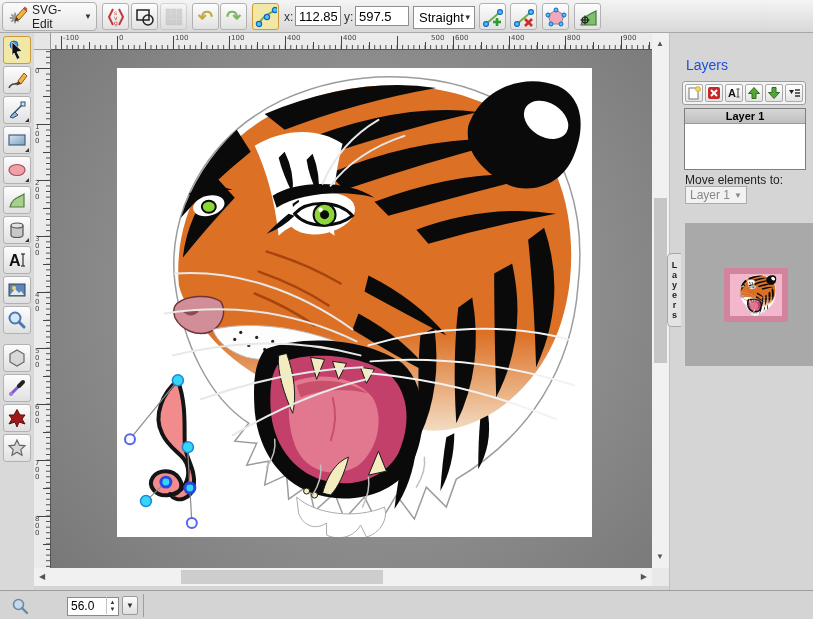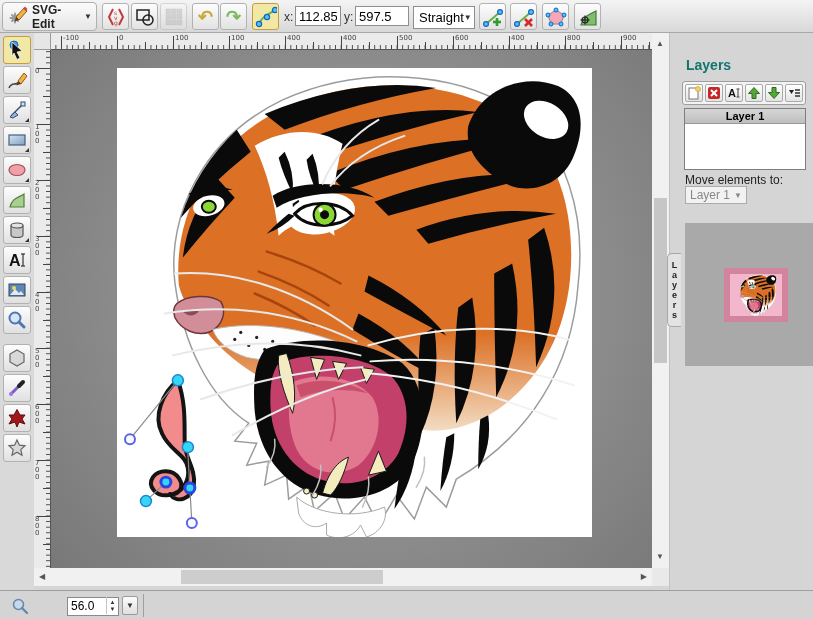--- a/index.html
+++ b/index.html
@@ -9,21 +9,21 @@
 
   
   #toolbar { position:absolute; left:0; top:0; width:813px; height:33px;
     background:linear-gradient(#F4F4F4,#D8D8D8); border-bottom:1px solid #A8A8A8; }
   .tbtn { position:absolute; top:3px; width:27px; height:27px; border:1px solid #B2B2B2; border-radius:3px;
     background:linear-gradient(#FDFDFD,#E2E2E2); display:flex; align-items:center; justify-content:center; cursor:pointer; }
   .tbtn.active { background:#F2E8A6; border-color:#C89B3C; }
   .tbtn.disabled { opacity:.45; }
   #menu-btn { position:absolute; left:2px; top:2px; width:95px; height:29px; border:1px solid #AFAFAF; border-radius:4px;
     background:linear-gradient(#FBFBFB,#E6E6E6); display:flex; align-items:center; gap:3px; padding:0 4px; cursor:pointer; }
-  #menu-btn .menu-label { font-size:12px; font-weight:bold; color:#222; }
+  #menu-btn .menu-label { font-size:12px; font-weight:normal; color:#222; }
   .dd-arrow { font-size:8px; color:#333; }
   .coord-label { position:absolute; top:10px; font-size:12px; color:#333; }
   .coord-input { position:absolute; top:6px; height:20px; border:1px solid #8E8E8E; font-size:13px; padding:0 3px;
     font-family:"Liberation Sans",sans-serif; background:#FFF; }
   .fake-select { position:absolute; top:6px; height:23px; background:#FFF; border:1px solid #8E8E8E;
     font-size:13px; display:flex; align-items:center; justify-content:space-between; padding:0 5px; cursor:pointer; }
 
   
   #left-tools { position:absolute; left:0; top:33px; width:34px; height:557px; background:#D9D9D9; }
   .ltool { position:absolute; left:3px; width:28px; height:28px; border:1px solid #B2B2B2; border-radius:3px;
@@ -67,21 +67,21 @@
   #h-scroll { position:absolute; left:34px; top:568px; width:618px; height:18px; background:#F1F1F1; }
   #h-thumb { position:absolute; left:147px; top:2px; width:202px; height:14px; background:#CDCDCD; }
   #v-scroll { position:absolute; left:652px; top:33px; width:17px; height:535px; background:#F1F1F1; }
   #v-thumb { position:absolute; left:2px; top:165px; width:13px; height:165px; background:#C6C6C6; }
   .scroll-arrow { position:absolute; font-size:8px; color:#555; line-height:8px; cursor:pointer; }
   #corner-dead { position:absolute; left:652px; top:568px; width:17px; height:18px; background:#E9E9E9; }
 
   
   #right-panel { position:absolute; left:669px; top:33px; width:144px; height:557px; background:#D5D5D5;
     border-left:1px solid #C2C2C2; }
-  #layers-title { position:absolute; left:16px; top:24px; font-size:14px; font-weight:bold; color:#0f766e; }
+  #layers-title { position:absolute; left:16px; top:24px; font-size:14px; font-weight:normal; color:#1d4ed8; }
   #layer-btnrow { position:absolute; left:12px; top:48px; width:124px; height:24px; background:#F3F3F3;
     border:1px solid #9E9E9E; border-radius:3px; display:flex; align-items:center; gap:2px; padding:0 2px; }
   .lbtn { width:18px; height:18px; border:1px solid #AAA; border-radius:2px; background:linear-gradient(#FFF,#E4E4E4);
     display:flex; align-items:center; justify-content:center; cursor:pointer; font-size:10px; }
   #layer-list { position:absolute; left:14px; top:75px; width:122px; height:62px; background:#FFF; border:1px solid #7E7E7E; }
   #layer-row { height:15px; background:linear-gradient(#D6D6D6,#BFBFBF); border-bottom:1px solid #999;
     font-size:11px; font-weight:bold; text-align:center; line-height:15px; cursor:pointer; }
   #move-label { position:absolute; left:15px; top:140px; font-size:12px; color:#222; }
   #move-select { position:absolute; left:15px; top:153px; width:62px; height:18px; background:#F2F2F2;
     border:1px solid #ABABAB; font-size:12px; color:#888; display:flex; align-items:center;
@@ -464,21 +464,21 @@
   </div>
 
   <div id="ruler-corner"></div>
   <div id="h-ruler">
       <span class="hlabel" style="left: 12px;">-100</span>
       <span class="hlabel" style="left: 68px;">0</span>
       <span class="hlabel" style="left: 124px;">100</span>
       <span class="hlabel" style="left: 180px;">100</span>
       <span class="hlabel" style="left: 236px;">400</span>
       <span class="hlabel" style="left: 292px;">400</span>
-      <span class="hlabel" style="left: 348px;">500</span>
+      <span class="hlabel" style="left: 348px; padding-left: 32px;">500</span>
       <span class="hlabel" style="left: 404px;">600</span>
       <span class="hlabel" style="left: 460px;">400</span>
       <span class="hlabel" style="left: 516px;">800</span>
       <span class="hlabel" style="left: 572px;">900</span>
     </div>
   <div id="v-ruler">
       <span class="vlabel" style="top: 18px;">0</span>
       <span class="vlabel" style="top: 74px;">1
 0
 0</span>

